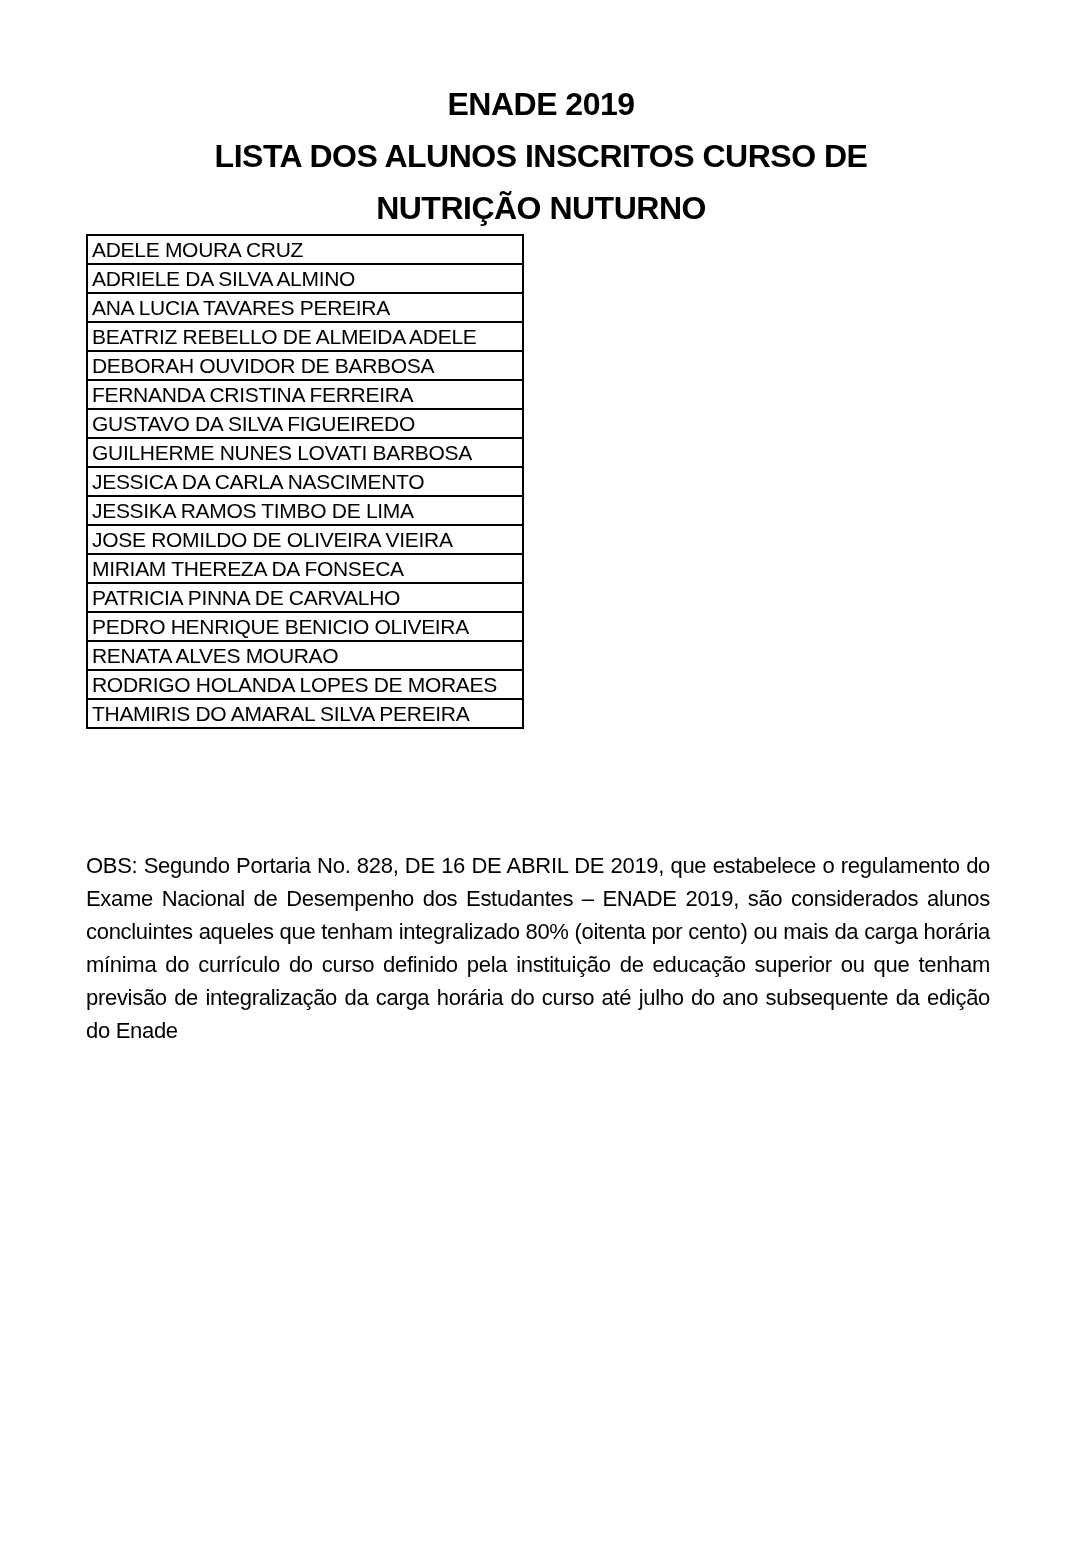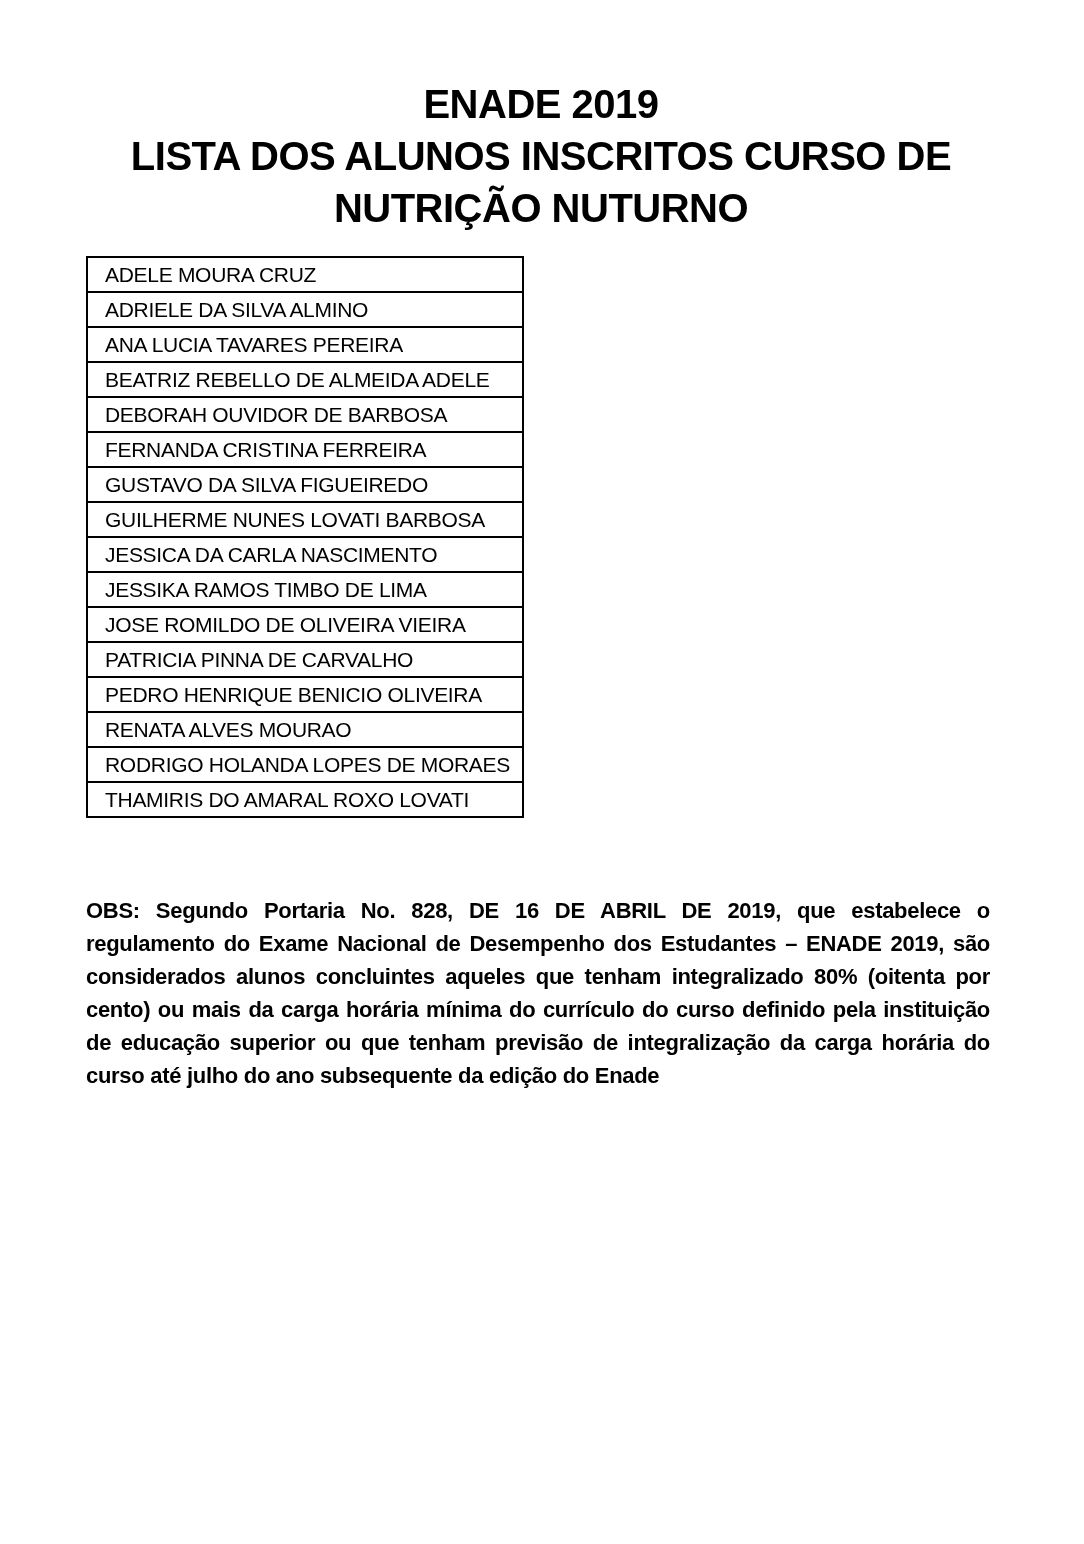--- a/index.html
+++ b/index.html
@@ -15,44 +15,43 @@
   }
   .page {
     width: 1084px;
     height: 1544px;
     background: #ffffff;
     padding: 78px 88px 0 86px;
   }
   .doc-title {
     text-align: center;
     font-weight: bold;
-    font-size: 40px;
+    font-size: 32px;
     line-height: 52px;
     letter-spacing: -0.5px;
-    margin-bottom: 22px;
   }
   table.students {
     border-collapse: collapse;
     width: 438px;
     table-layout: fixed;
   }
   table.students td {
     border: 2px solid #000000;
-    height: 35px;
+    height: 29px;
     font-size: 21px;
     line-height: 21px;
-    padding: 2px 4px 2px 17px;
+    padding: 2px 4px 2px 4px;
     white-space: nowrap;
     letter-spacing: -0.3px;
     font-weight: 500;
   }
   .obs {
-    margin-top: 76px;
+    margin-top: 120px;
     width: 904px;
-    font-weight: bold;
+    font-weight: normal;
     font-size: 22px;
     line-height: 33px;
     text-align: justify;
     letter-spacing: -0.3px;
   }
 </style>
 </head>
 <body>
 
 <div class="page">
@@ -92,32 +91,35 @@
         <tr>
           <td>JESSICA DA CARLA NASCIMENTO</td>
         </tr>
         <tr>
           <td>JESSIKA RAMOS TIMBO DE LIMA</td>
         </tr>
         <tr>
           <td>JOSE ROMILDO DE OLIVEIRA VIEIRA</td>
         </tr>
         <tr>
+          <td>MIRIAM THEREZA DA FONSECA</td>
+        </tr>
+        <tr>
           <td>PATRICIA PINNA DE CARVALHO</td>
         </tr>
         <tr>
           <td>PEDRO HENRIQUE BENICIO OLIVEIRA</td>
         </tr>
         <tr>
           <td>RENATA ALVES MOURAO</td>
         </tr>
         <tr>
           <td>RODRIGO HOLANDA LOPES DE MORAES</td>
         </tr>
         <tr>
-          <td>THAMIRIS DO AMARAL ROXO LOVATI</td>
+          <td>THAMIRIS DO AMARAL SILVA PEREIRA</td>
         </tr>
       </tbody>
   </table>
 
   <p class="obs">OBS: Segundo Portaria No. 828, DE 16 DE ABRIL DE 2019, que estabelece o regulamento do Exame Nacional de Desempenho dos Estudantes – ENADE 2019, são considerados alunos concluintes aqueles que tenham integralizado 80% (oitenta por cento) ou mais da carga horária mínima do currículo do curso definido pela instituição de educação superior ou que tenham previsão de integralização da carga horária do curso até julho do ano subsequente da edição do Enade</p>
 
 </div>
 
 </body></html>

